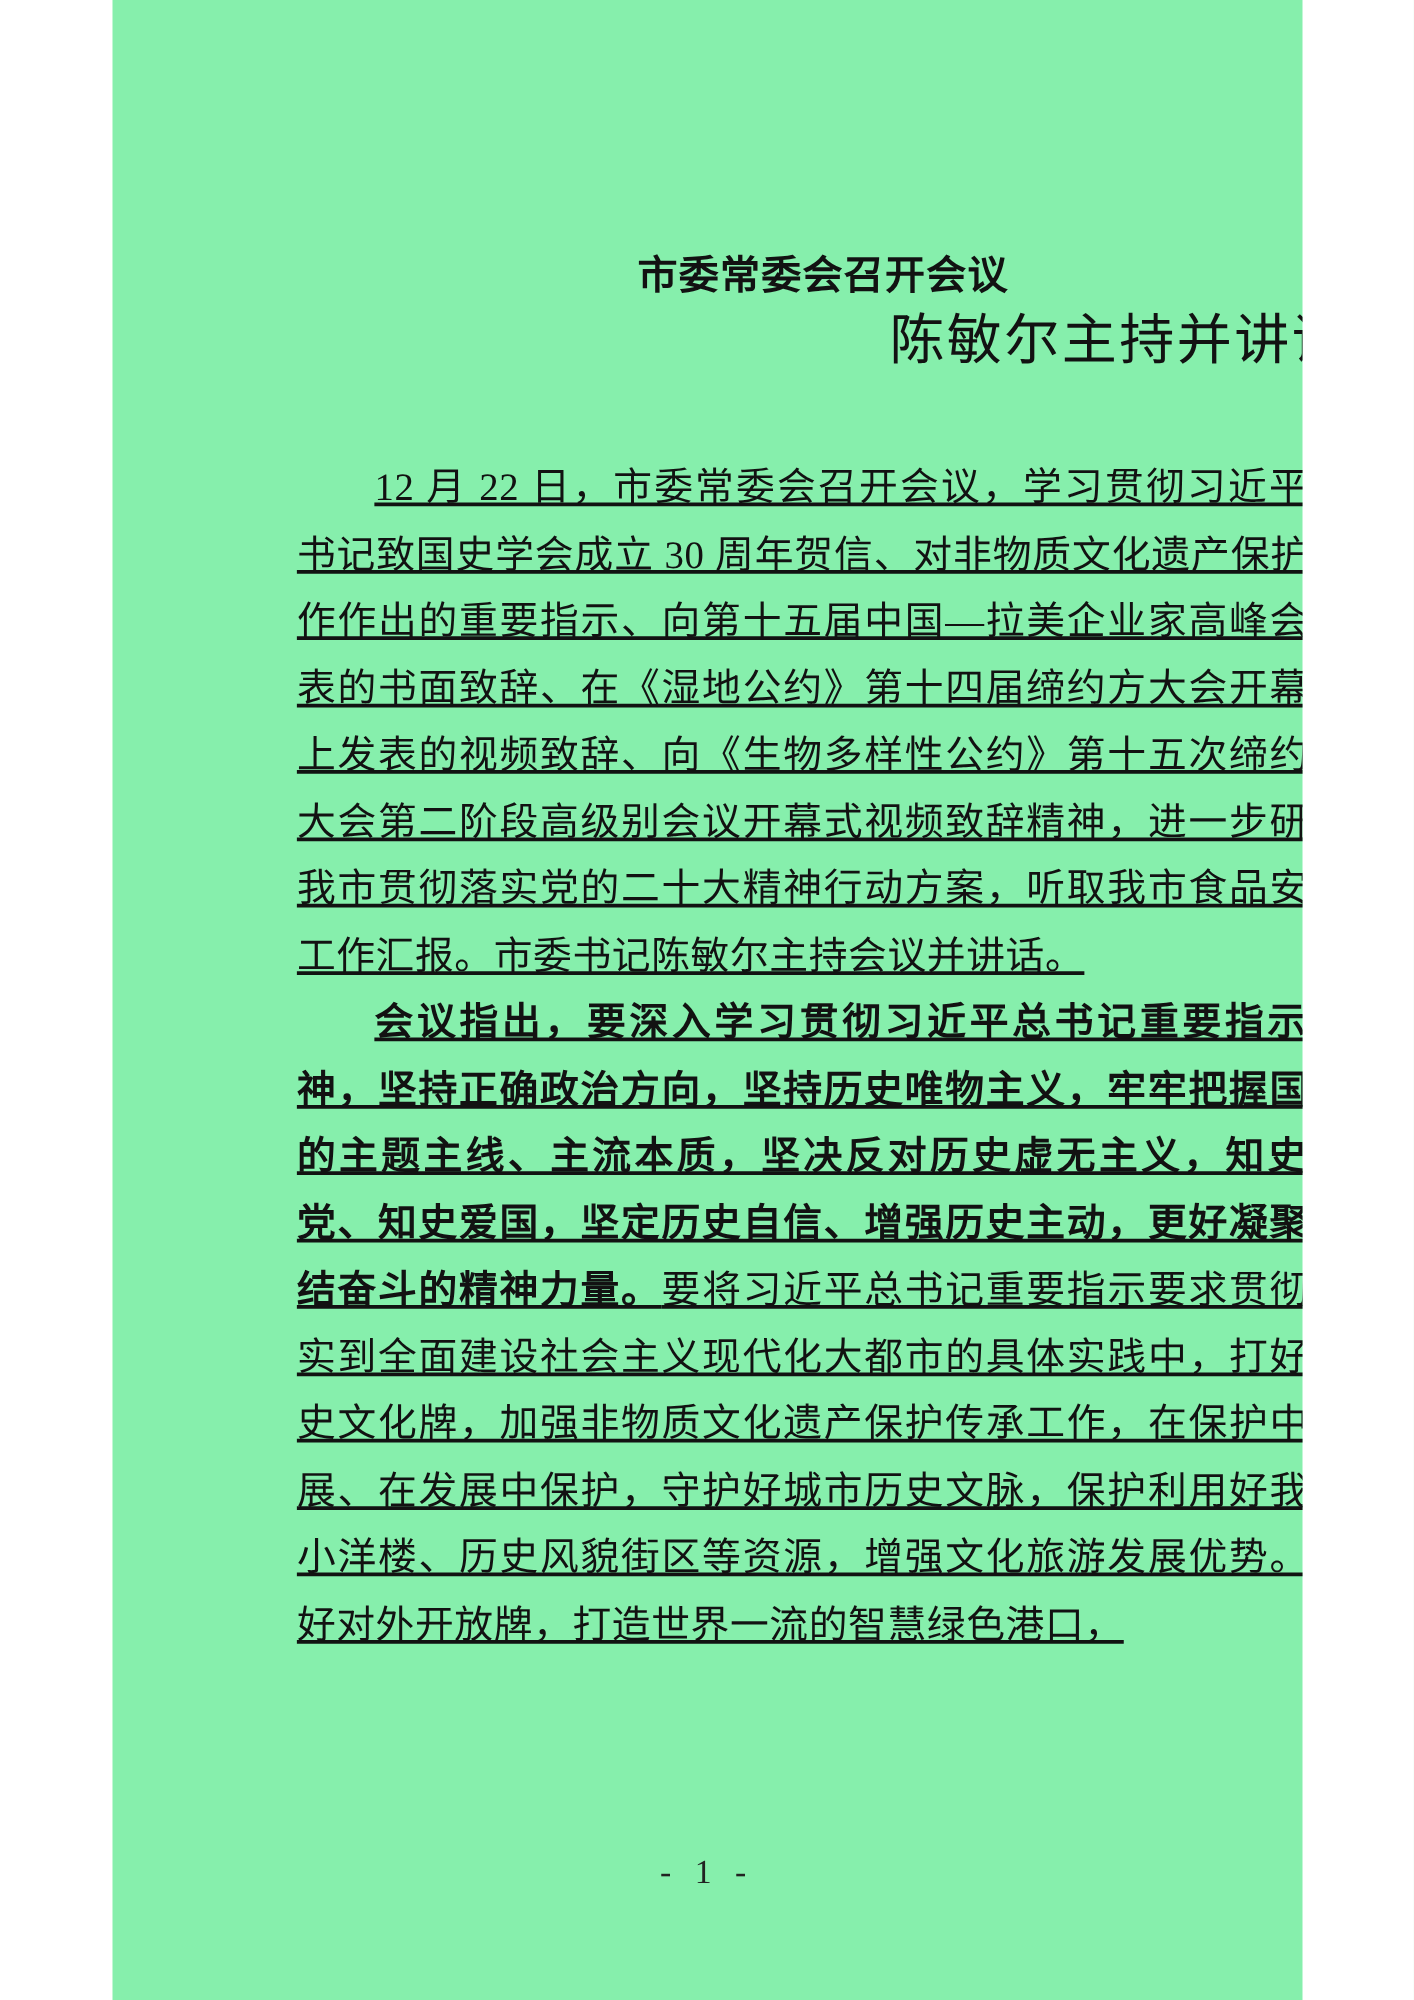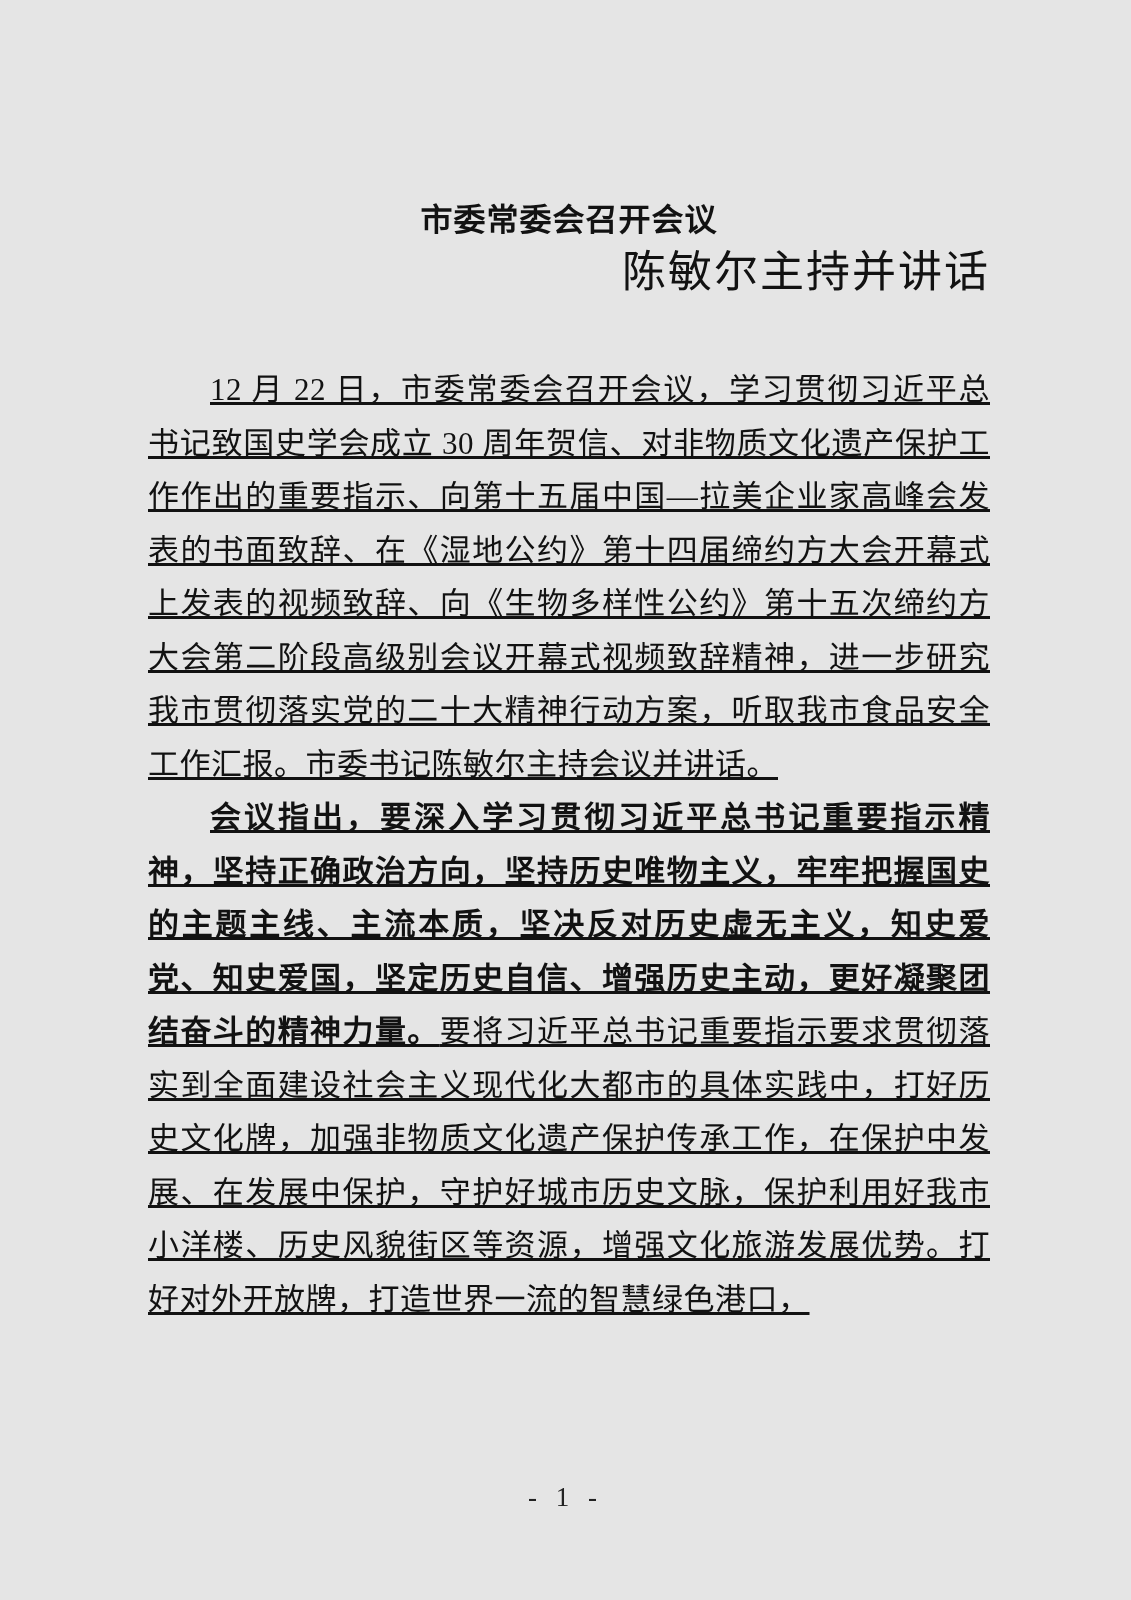--- a/index.html
+++ b/index.html
@@ -2,24 +2,24 @@
 <html lang="zh-CN"><head>
 <meta charset="utf-8">
 <style>
   html, body {
     margin: 0;
     padding: 0;
     background: #ffffff;
   }
   .page {
     position: relative;
-    width: 1131px;
+    width: 952px;
     height: 1600px;
     margin: 0 auto;
-    background: #e5e5e5;
+    background: #86efac;
     color: #121212;
     font-family: "Liberation Serif", "DejaVu Serif", serif;
     overflow: hidden;
   }
   .content {
     position: absolute;
     left: 148px;
     top: 200px;
     width: 842px;
   }

